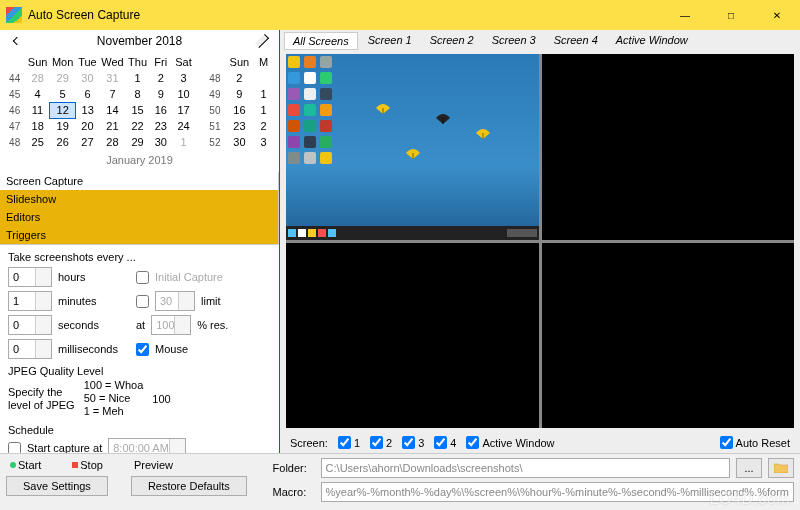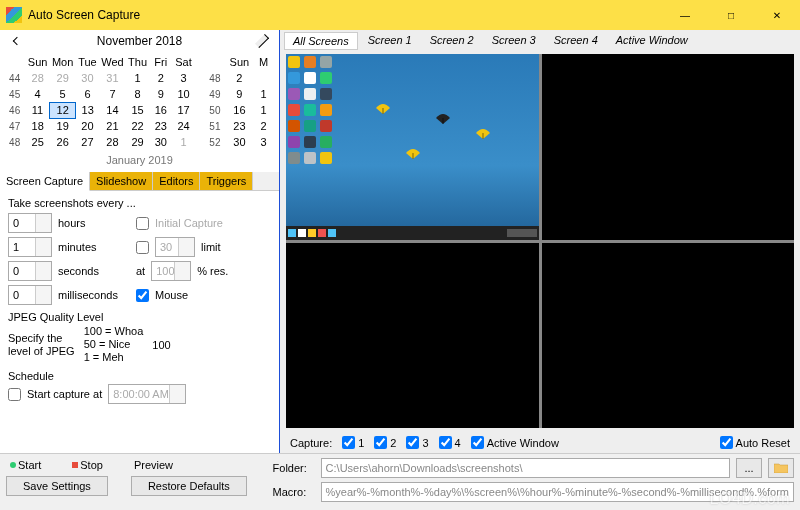--- a/index.html
+++ b/index.html
@@ -22,21 +22,21 @@
 .calwrap { display: flex; overflow: hidden; }
 .cal { padding: 2px 4px; }
 .cal table { border-collapse: collapse; }
 .cal th, .cal td { width: 28px; height: 16px; text-align: center; font-size: 11px; font-weight: normal; }
 .cal .wk { color: #555; font-size: 10px; }
 .cal .other { color: #aaa; }
 .cal .sel { border: 1px solid #0066cc; background: #cce4ff; }
 
 .nextmo { text-align: center; font-size: 11px; color: #777; padding: 2px 0; }
 
-.tabs { display: flex; background: #f0f0f0; border-bottom: 1px solid #ccc; margin-top: 4px; }
+.tabs { display: flex; background: #f0f0f0; border-bottom: 1px solid #ccc; margin-top: 4px; flex-direction: column; }
 .tab { padding: 3px 6px; font-size: 11px; border-right: 1px solid #ccc; background: #eab308; }
 .tab.active { background: #fff; border-bottom: 1px solid #fff; margin-bottom: -1px; }
 
 .panel { padding: 6px 8px; background: #fff; flex: 1; overflow: hidden; }
 .panel h4 { font-size: 11px; font-weight: normal; margin-bottom: 4px; }
 .row { display: flex; align-items: center; margin-bottom: 4px; gap: 6px; }
 .row .spin { width: 44px; height: 20px; border: 1px solid #aaa; display: flex; align-items: center; padding-left: 4px; font-size: 11px; position: relative; background: #fff; }
 .row .spin::after { content: ""; position: absolute; right: 0; top: 0; width: 15px; height: 100%; border-left: 1px solid #ccc; background: linear-gradient(180deg, #f5f5f5 48%, #ccc 48%, #ccc 52%, #f5f5f5 52%); }
 .row .lbl { min-width: 72px; }
 .row input[type=checkbox] { width: 13px; height: 13px; }
@@ -346,21 +346,21 @@
           <div class="tbi"></div>
           <div class="tray"></div>
         </div>
       </div>
       <div class="cell"></div>
       <div class="cell"></div>
       <div class="cell"></div>
     </div>
 
     <div class="caprow">
-      <span>Capture:</span>
+      <span>Screen:</span>
       <span class="chk">
           <input type="checkbox" checked="" style="">
           <span>1</span>
         </span>
       <span class="chk">
           <input type="checkbox" checked="" style="">
           <span>2</span>
         </span>
       <span class="chk">
           <input type="checkbox" checked="" style="">

